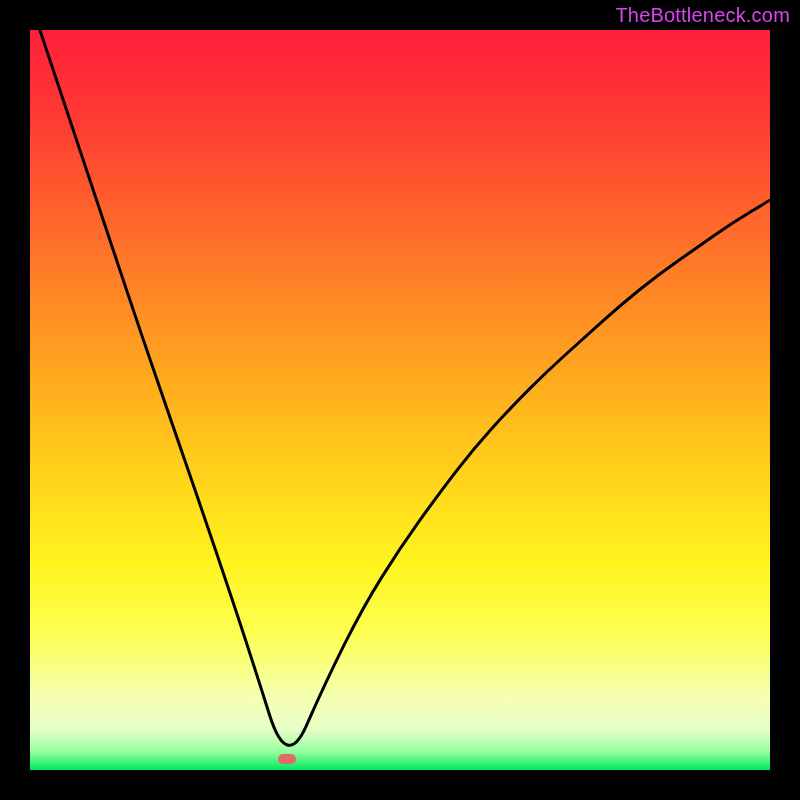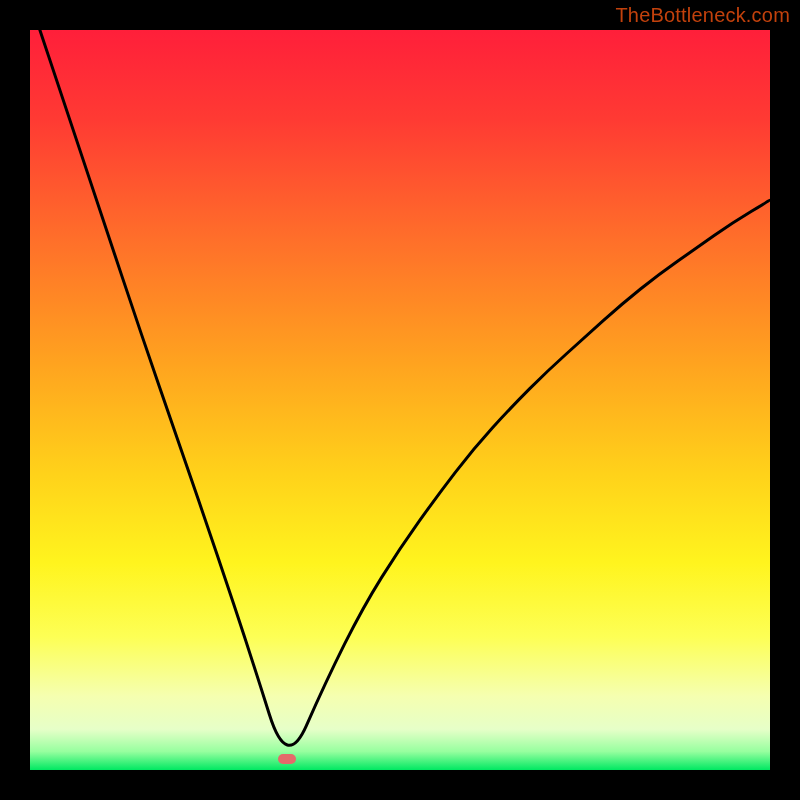--- a/index.html
+++ b/index.html
@@ -14,21 +14,21 @@
   .frame {
     position: relative;
     width: 800px;
     height: 800px;
     background: #000;
   }
   .watermark {
     position: absolute;
     top: 4px;
     right: 10px;
-    color: #c2410c;
+    color: #d946ef;
     font-size: 20px;
     font-weight: 500;
     letter-spacing: 0.2px;
     z-index: 10;
   }
   .plot-area {
     position: absolute;
     left: 30px;
     top: 30px;
     width: 740px;

